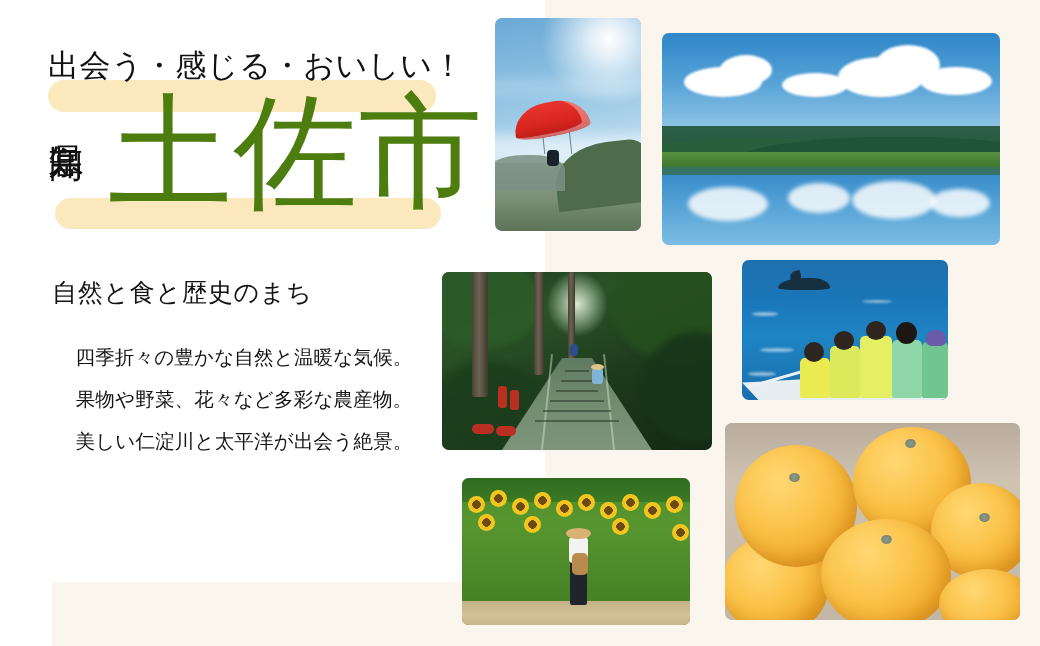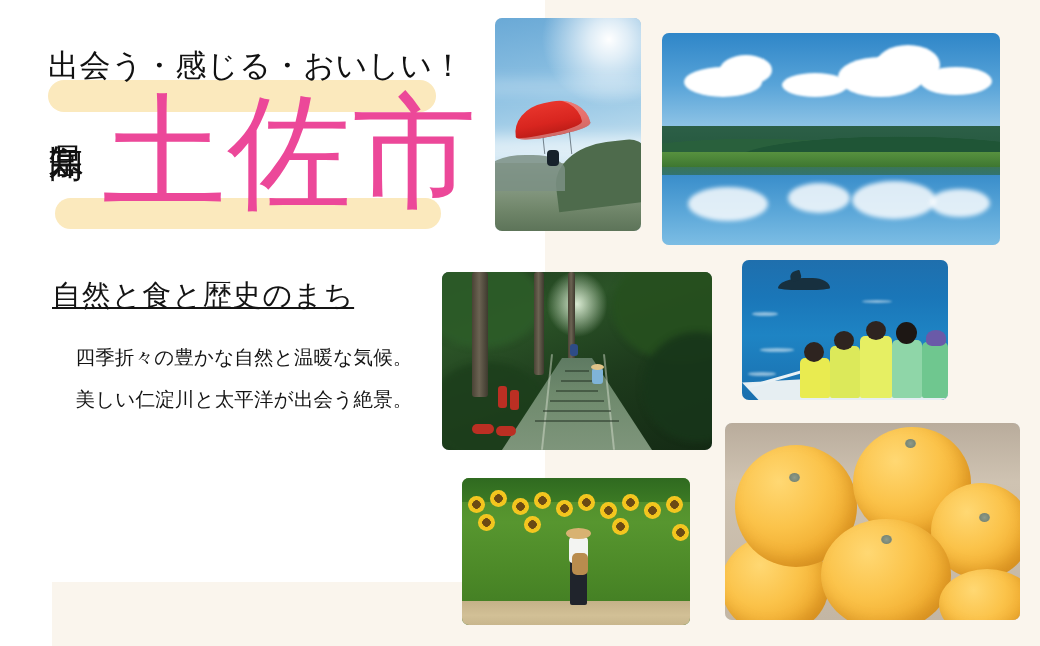--- a/index.html
+++ b/index.html
@@ -99,43 +99,42 @@
     color: #111111;
     writing-mode: vertical-rl;
     text-orientation: upright;
     letter-spacing: 0;
     height: 110px;
     font-family: "Liberation Serif", "DejaVu Serif", serif;
   }
 
   .city-name {
     position: absolute;
-    left: 102px;
+    left: 108px;
     top: 92px;
     z-index: 2;
     font-size: 124px;
     line-height: 1;
     letter-spacing: 0.01em;
-    color: #ec4899;
+    color: #4d7c0f;
     white-space: nowrap;
     font-family: "Liberation Serif", "DejaVu Serif", serif;
   }
 
   
   .subhead {
     position: absolute;
     left: 52px;
     top: 278px;
-    font-size: 29px;
+    font-size: 25px;
     line-height: 1.2;
     color: #141414;
     letter-spacing: 0.03em;
     white-space: nowrap;
     font-family: "Liberation Serif", "DejaVu Serif", serif;
-    text-decoration: underline;
   }
   .body-copy {
     position: absolute;
     left: 44px;
     top: 337px;
     width: 400px;
     text-align: center;
   }
   .body-line {
     font-size: 19.5px;
@@ -373,20 +372,21 @@
 
     <div class="pref-vertical">高知県</div>
 
     <div class="city-name">土佐市</div>
   </div>
 
   <div class="subhead">自然と食と歴史のまち</div>
 
   <div class="body-copy">
     <div class="body-line">四季折々の豊かな自然と温暖な気候。</div>
+    <div class="body-line">果物や野菜、花々など多彩な農産物。</div>
     <div class="body-line">美しい仁淀川と太平洋が出会う絶景。</div>
   </div>
 
   <div class="photo" id="photo-paraglider">
     <div class="sky"></div>
     <div class="cloudband" style="top:118px"></div>
     <div class="cloudband" style="top:146px;height:18px;opacity:.7"></div>
     <div class="cloudband" style="top:62px;height:14px;opacity:.45"></div>
     <div class="land"></div>
     <div class="ridge"></div>

